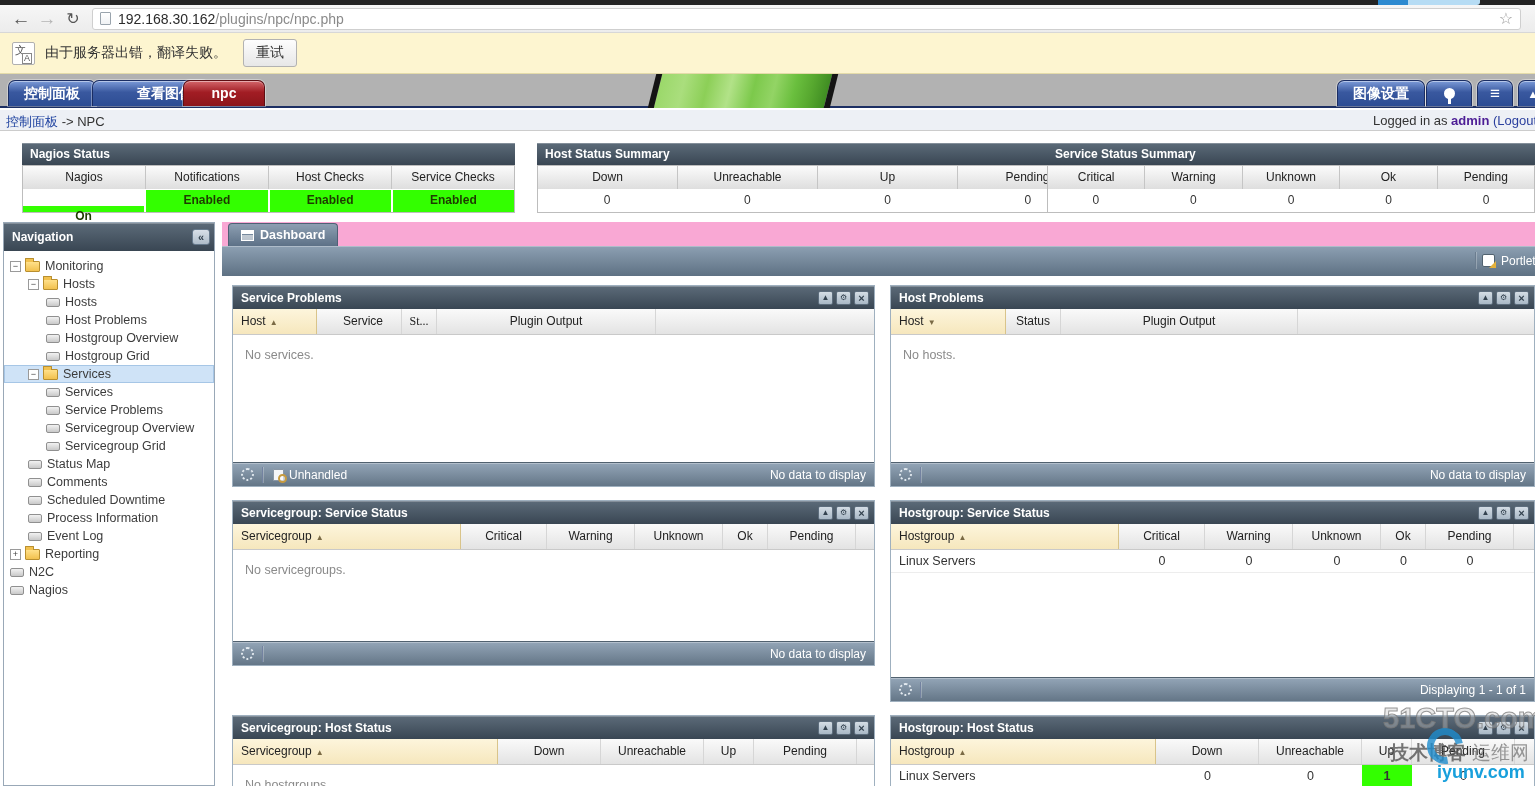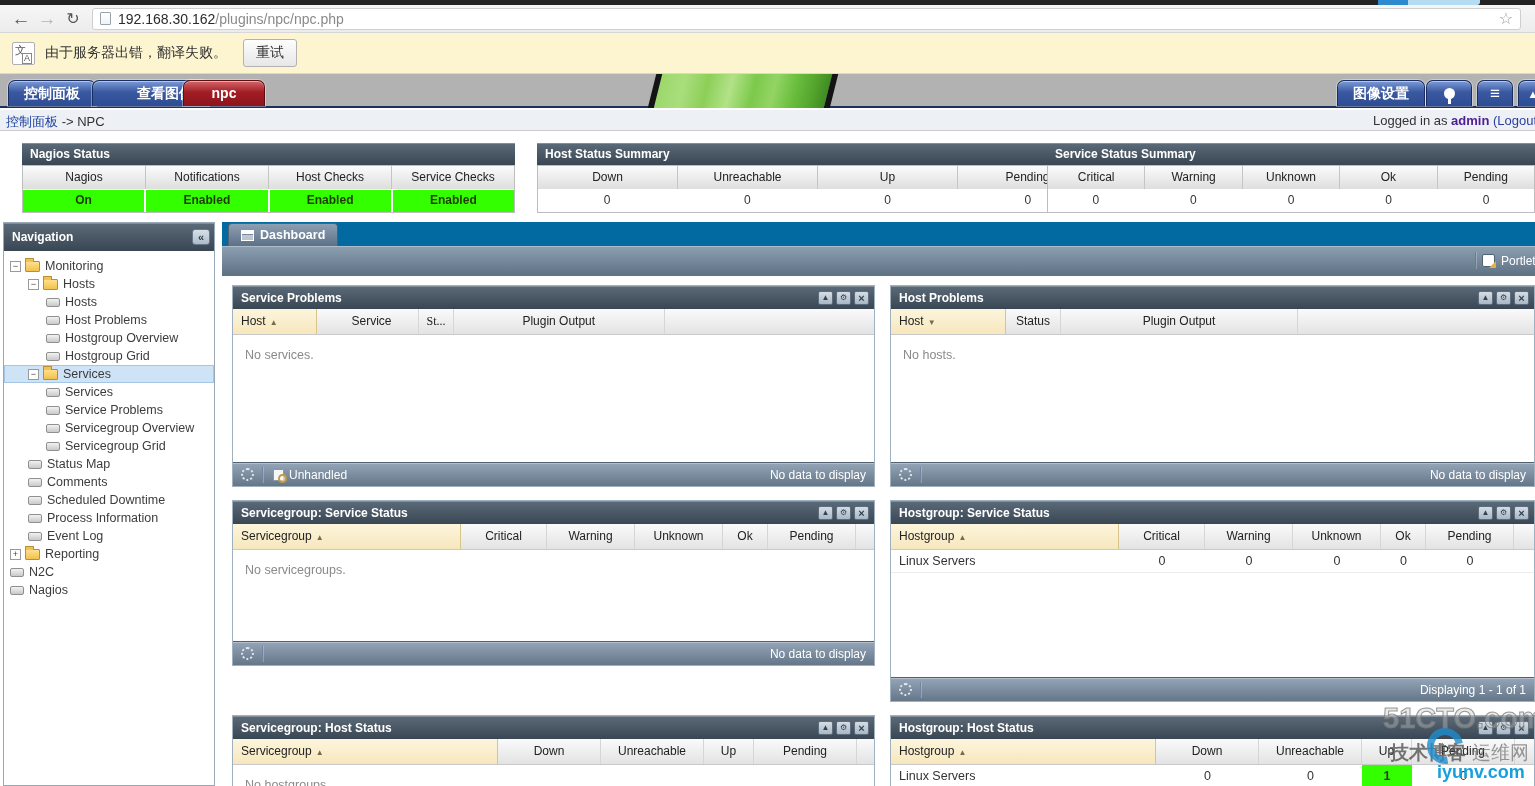--- a/index.html
+++ b/index.html
@@ -91,21 +91,21 @@
   .tg { width:11px; height:11px; border:1px solid #9a9a9a; background:#fff; font-size:9px; line-height:9px;
        text-align:center; color:#444; margin-right:4px; flex:none; }
   .ico-folder { width:15px; height:11px; background:linear-gradient(#ffe08a,#f2c14e); border:1px solid #b98f2f;
        border-radius:1px; margin-right:5px; flex:none; position:relative; }
   .ico-folder::before { content:''; position:absolute; left:-1px; top:-4px; width:7px; height:3px;
        background:#f2c14e; border:1px solid #b98f2f; border-bottom:none; border-radius:1px 1px 0 0; }
   .ico-doc { width:14px; height:9px; background:linear-gradient(#f2f2f2,#c9c9c9); border:1px solid #909090;
        border-radius:2px; margin-right:5px; flex:none; }
 
   
-  #tabstrip { position:absolute; left:222px; top:222px; right:0; height:24px; background:#0369a1; }
+  #tabstrip { position:absolute; left:222px; top:222px; right:0; height:24px; background:#f9a8d4; }
   #dash-tab { position:absolute; left:6px; top:1px; height:23px; border:1px solid #4f6175; border-bottom:none;
       border-radius:4px 4px 0 0; background:linear-gradient(#8d9fb2,#5d7187);
       display:flex; align-items:center; gap:6px; padding:0 12px; cursor:pointer; }
   #dash-tab .lbl { color:#fff; font-weight:bold; font-size:12.5px; }
   .dash-ico { width:13px; height:11px; border:1px solid #fff; background:linear-gradient(#fff 0 3px, transparent 3px 4px, rgba(255,255,255,.55) 4px); }
   #content-toolbar { position:absolute; left:222px; top:246px; right:0; height:30px;
       background:linear-gradient(#8da0b3,#5e7183); box-shadow:inset 0 1px 0 rgba(255,255,255,.3); }
   #portlets-group { position:absolute; left:1253px; top:6px; display:flex; align-items:center; gap:6px; white-space:nowrap; }
   .tsep { width:1px; height:17px; background:#6b7d8f; box-shadow:1px 0 0 rgba(255,255,255,.25); }
   .portlet-ico { width:13px; height:13px; background:#fff; border:1px solid #51626f; border-radius:2px; position:relative; }
@@ -216,21 +216,21 @@
     <div class="stable green" style="left: 22px; width: 493px;">
       <div class="st-head">Nagios Status</div>
       <div class="st-grid">
         <div class="st-cols">
           <span>Nagios</span>
           <span>Notifications</span>
           <span>Host Checks</span>
           <span>Service Checks</span>
         </div>
         <div class="st-vals">
-          <span style="background: rgb(51, 255, 0);">On</span>
+          <span style="background: rgb(51, 255, 0); margin-top: 16px;">On</span>
           <span style="background: rgb(51, 255, 0);">Enabled</span>
           <span style="background: rgb(51, 255, 0);">Enabled</span>
           <span style="background: rgb(51, 255, 0);">Enabled</span>
         </div>
       </div>
     </div>
     <div class="stable" style="left: 537px; width: 561px;">
       <div class="st-head">Host Status Summary</div>
       <div class="st-grid">
         <div class="st-cols">
@@ -374,21 +374,21 @@
 <div id="panels">
     <div class="panel" style="left: 232px; top: 285px; width: 643px;">
       <div class="p-head">
         <span class="p-title">Service Problems</span>
         <span class="p-btn">▲</span>
         <span class="p-btn">⚙</span>
         <span class="p-btn x">×</span>
       </div>
       <div class="p-cols">
         <div class="p-col first sorted" style="width: 84px;"><span>Host</span><span class="arr">▲</span></div>
-        <div class="p-col" style="width: 102px; padding-left: 8px;"><span>Service</span></div>
+        <div class="p-col" style="width: 85px; padding-left: 8px;"><span>Service</span></div>
         <div class="p-col" style="width: 35px; font-family: Liberation Serif, serif;"><span>St...</span></div>
         <div class="p-col" style="flex: 1 1 0%;"><span>Plugin Output</span></div>
         <div class="p-col fill"></div>
       </div>
       <div class="p-body" style="height: 127px;">
         <div class="p-empty">No services.</div>
       </div>
       <div class="p-foot">
         <span class="spin-ico"></span>
         <span class="fsep"></span>

